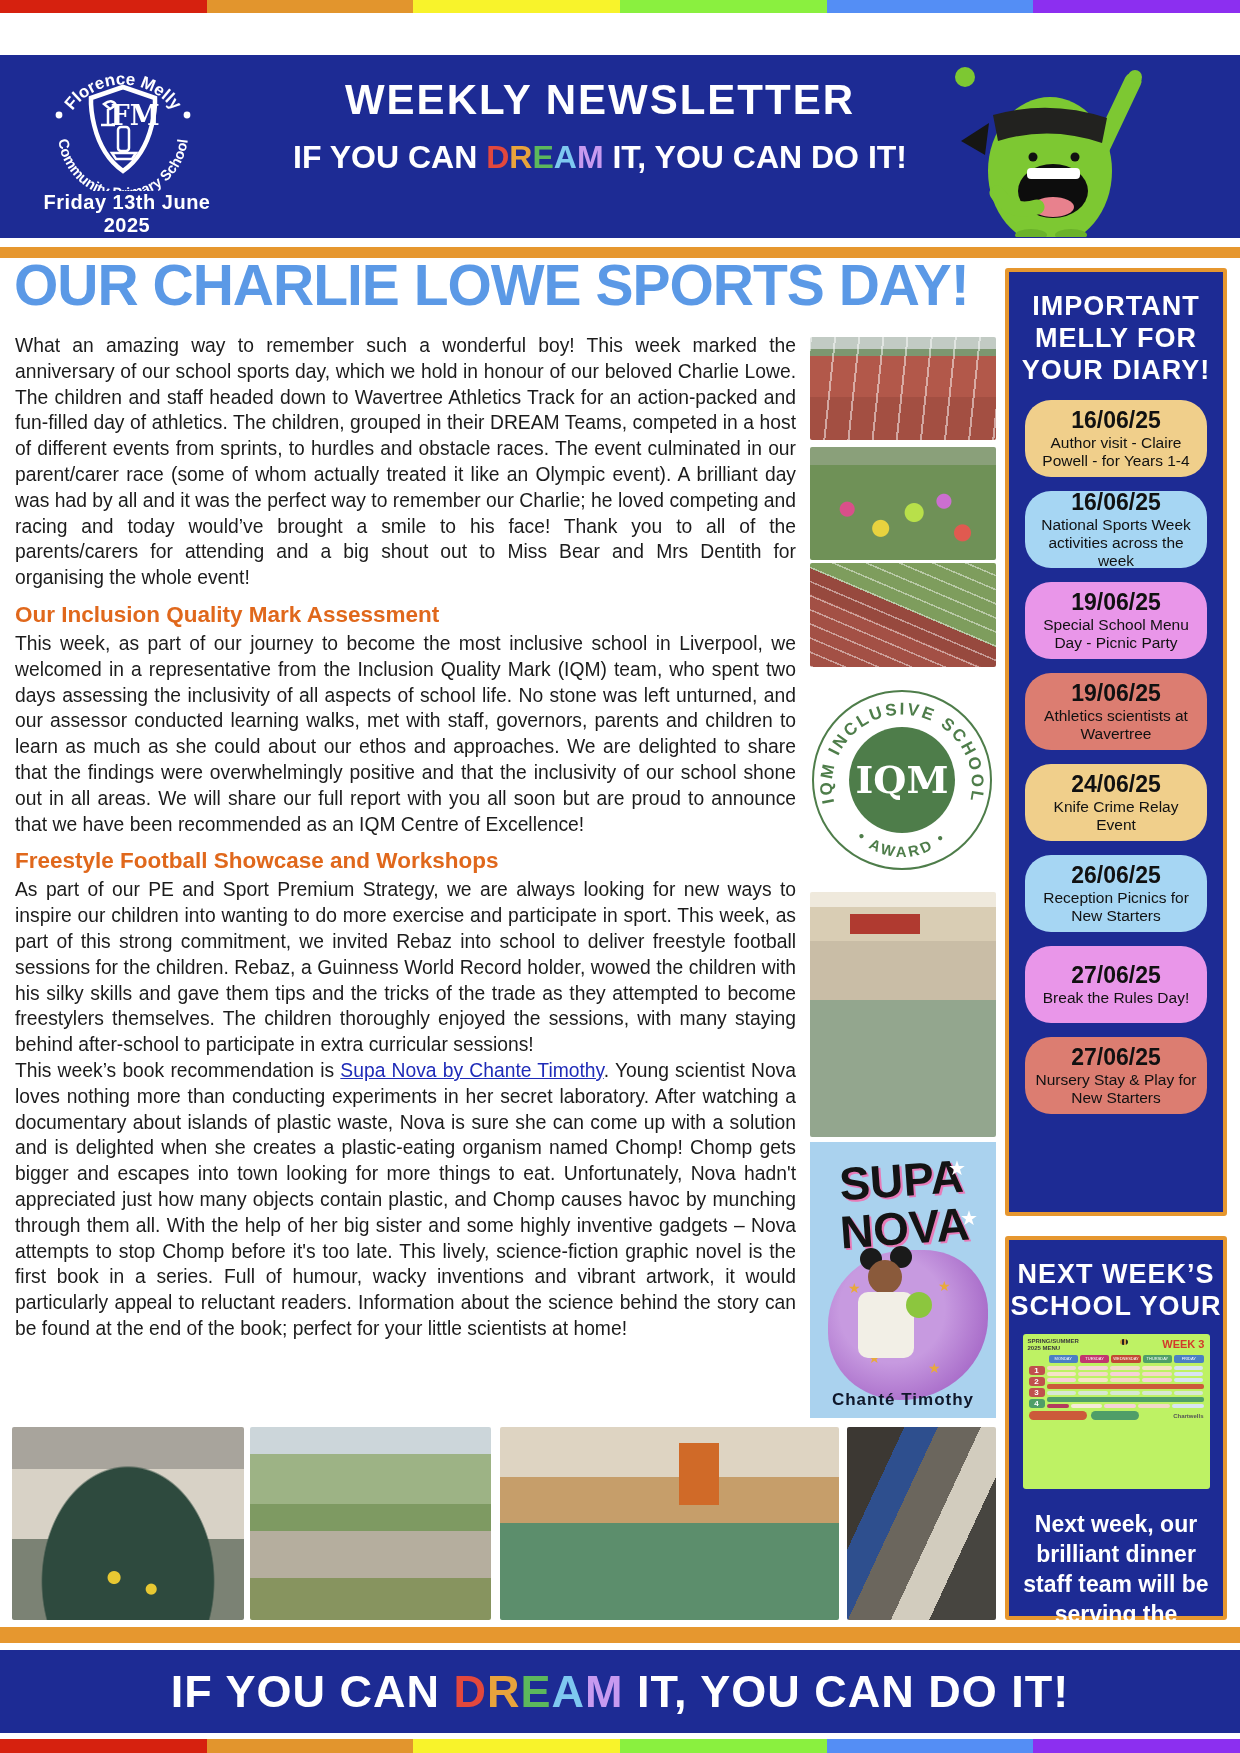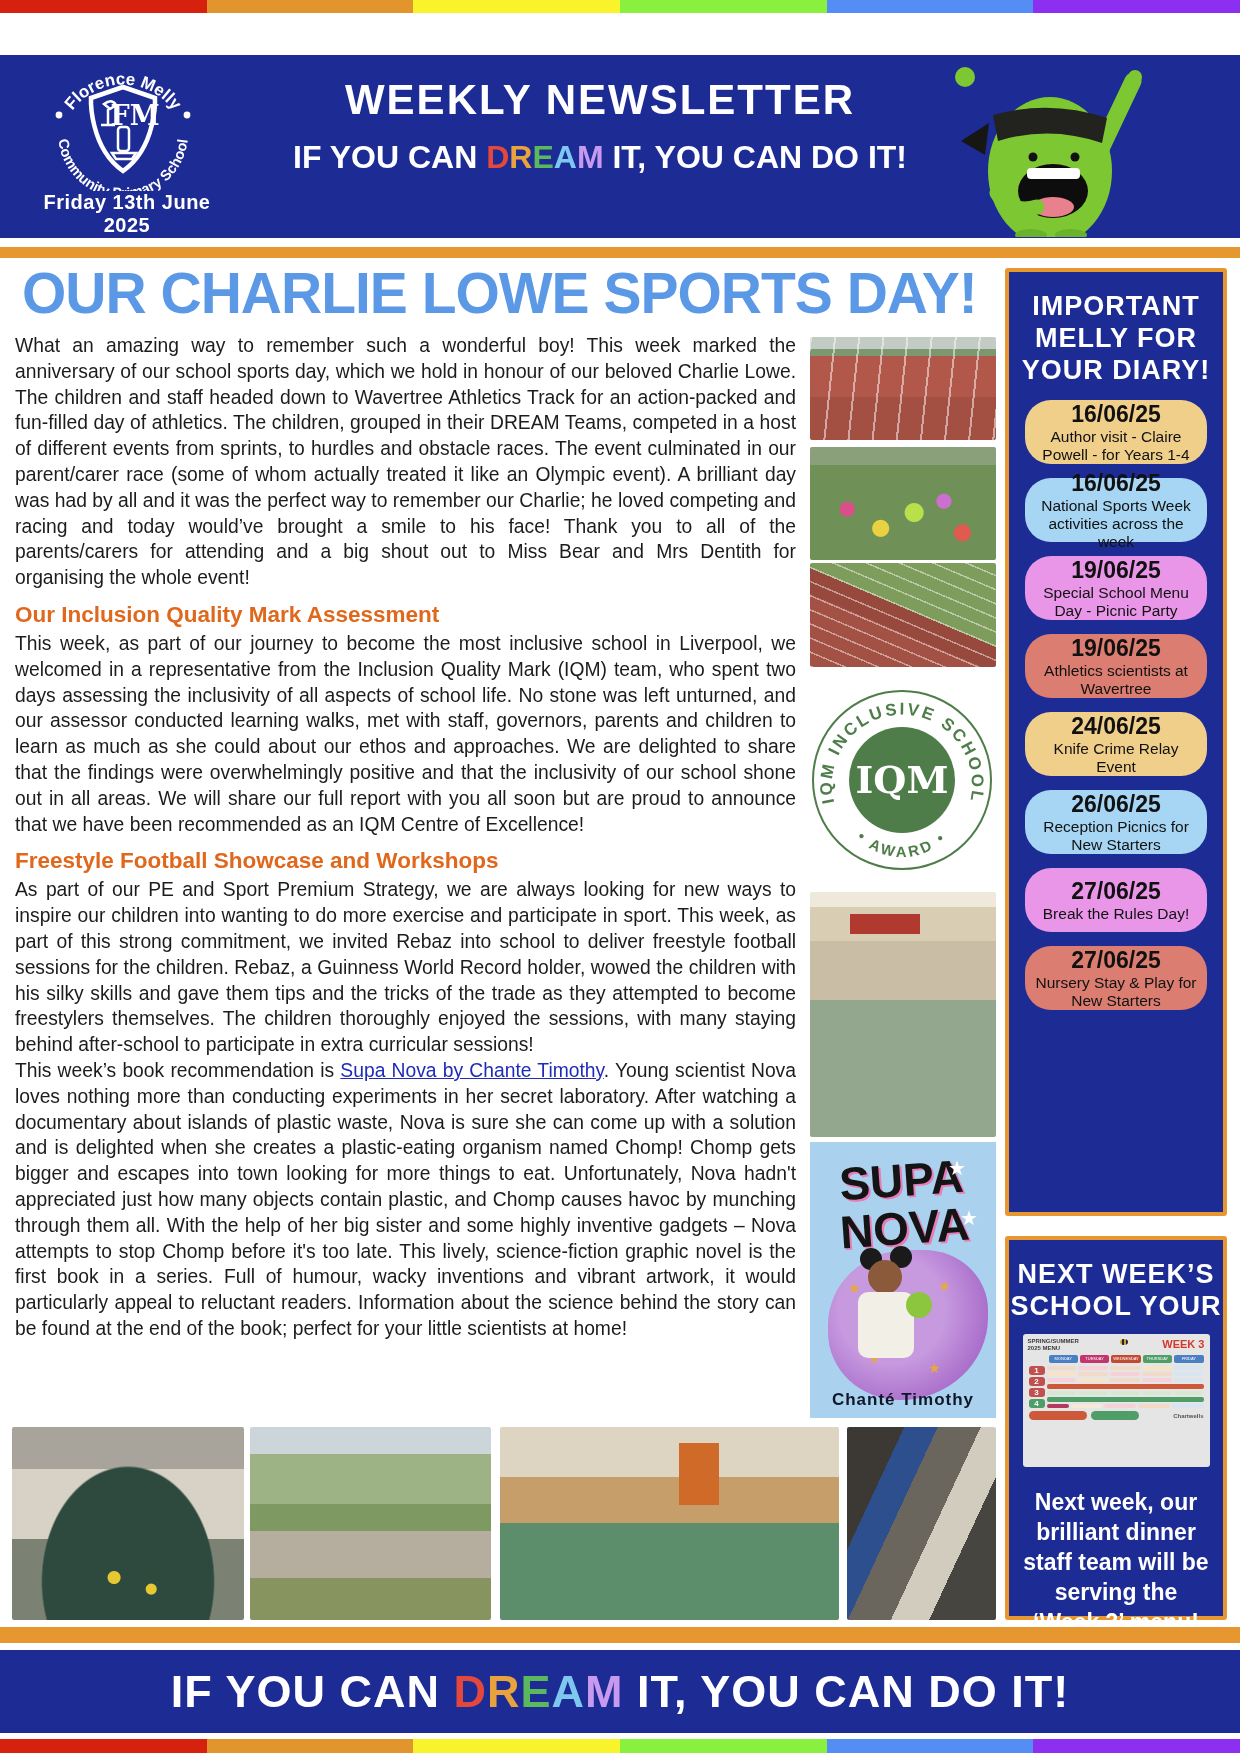--- a/index.html
+++ b/index.html
@@ -71,29 +71,29 @@
   .book-author{position:absolute;left:0;bottom:8px;width:100%;text-align:center;
                font-weight:bold;font-size:17px;color:#0f172a;letter-spacing:1px;}
   
   .panel{position:absolute;left:1005px;width:222px;background:#1d2b94;border:4px solid #e6972f;
          box-sizing:border-box;border-radius:3px;}
   .panel-dates{top:268px;height:948px;}
   .panel-menu{top:1236px;height:384px;}
   .panel h3{margin:0;padding-top:18px;text-align:center;color:#fff;font-size:27px;line-height:32px;
             font-weight:bold;letter-spacing:1px;}
   .cards{margin-top:14px;}
-  .event-card{width:182px;margin:0 auto 14px auto;height:64px;border-radius:26px;
+  .event-card{width:182px;margin:0 auto 14px auto;height:77px;border-radius:26px;
               display:flex;flex-direction:column;justify-content:center;align-items:center;
               text-align:center;color:#111;padding:2px 8px;box-sizing:border-box;}
   .event-date{font-size:23px;font-weight:bold;}
   .event-text{font-size:15.5px;line-height:18px;}
   .menu-note{margin:20px 10px 0 10px;text-align:center;color:#fff;font-size:23px;
              line-height:30px;font-weight:bold;}
   
-  .menu-poster{position:relative;width:187px;height:133px;margin:12px auto 0 auto;background:#e5e5e5;
+  .menu-poster{position:relative;width:187px;height:155px;margin:12px auto 0 auto;background:#bef264;
                border-radius:3px;overflow:hidden;font-family:"Liberation Sans",sans-serif;}
   .mp-head{display:flex;align-items:flex-start;padding:4px 5px 0 5px;}
   .mp-season{width:62px;font-size:6px;font-weight:bold;color:#3a3a3a;line-height:7px;text-transform:uppercase;}
   .mp-bee{flex:1;text-align:center;font-size:8px;}
   .mp-bee .dot{display:inline-block;width:8px;height:6px;border-radius:50%;
                background:repeating-linear-gradient(90deg,#caa23a 0 2px,#222 2px 4px);}
   .mp-week{width:46px;text-align:right;font-size:11px;font-weight:bold;color:#d3392b;}
   .mp-days{display:flex;gap:2px;margin:3px 6px 0 26px;}
   .mp-day{flex:1;height:8px;border-radius:2px;color:#fff;font-size:4px;text-align:center;
           line-height:8px;overflow:hidden;}
@@ -193,21 +193,21 @@
         <ellipse cx="108" cy="146" rx="21" ry="10" fill="#e8818d"></ellipse>
         <path d="M52,132 Q66,154 92,146" stroke="#7dc832" stroke-width="15" stroke-linecap="round" fill="none"></path>
         <ellipse cx="86" cy="174" rx="16" ry="6" fill="#6ab22a"></ellipse>
         <ellipse cx="126" cy="174" rx="16" ry="6" fill="#6ab22a"></ellipse>
       </svg>
     </div>
   </div>
 
   <div class="orange-rule rule-top"></div>
 
-  <h1 class="headline" style="margin:8px;">OUR CHARLIE LOWE SPORTS DAY!</h1>
+  <h1 class="headline" style="margin:0;">OUR CHARLIE LOWE SPORTS DAY!</h1>
 
   <div class="article">
     <p>What an amazing way to remember such a wonderful boy! This week marked the anniversary of our school sports day, which we hold in honour of our beloved Charlie Lowe. The children and staff headed down to Wavertree Athletics Track for an action-packed and fun-filled day of athletics. The children, grouped in their DREAM Teams, competed in a host of different events from sprints, to hurdles and obstacle races. The event culminated in our parent/carer race (some of whom actually treated it like an Olympic event). A brilliant day was had by all and it was the perfect way to remember our Charlie; he loved competing and racing and today would’ve brought a smile to his face! Thank you to all of the parents/carers for attending and a big shout out to Miss Bear and Mrs Dentith for organising the whole event!</p>
     <h2>Our Inclusion Quality Mark Assessment</h2>
     <p>This week, as part of our journey to become the most inclusive school in Liverpool, we welcomed in a representative from the Inclusion Quality Mark (IQM) team, who spent two days assessing the inclusivity of all aspects of school life. No stone was left unturned, and our assessor conducted learning walks, met with staff, governors, parents and children to learn as much as she could about our ethos and approaches. We are delighted to share that the findings were overwhelmingly positive and that the inclusivity of our school shone out in all areas. We will share our full report with you all soon but are proud to announce that we have been recommended as an IQM Centre of Excellence!</p>
     <h2>Freestyle Football Showcase and Workshops</h2>
     <p>As part of our PE and Sport Premium Strategy, we are always looking for new ways to inspire our children into wanting to do more exercise and participate in sport. This week, as part of this strong commitment, we invited Rebaz into school to deliver freestyle football sessions for the children. Rebaz, a Guinness World Record holder, wowed the children with his silky skills and gave them tips and the tricks of the trade as they attempted to become freestylers themselves. The children thoroughly enjoyed the sessions, with many staying behind after-school to participate in extra curricular sessions!</p>
     <p><span>This week’s book recommendation is </span><a href="#">Supa Nova by Chante Timothy</a><span>. Young scientist Nova loves nothing more than conducting experiments in her secret laboratory. After watching a documentary about islands of plastic waste, Nova is sure she can come up with a solution and is delighted when she creates a plastic-eating organism named Chomp! Chomp gets bigger and escapes into town looking for more things to eat. Unfortunately, Nova hadn't appreciated just how many objects contain plastic, and Chomp causes havoc by munching through them all. With the help of her big sister and some highly inventive gadgets – Nova attempts to stop Chomp before it's too late. This lively, science-fiction graphic novel is the first book in a series. Full of humour, wacky inventions and vibrant artwork, it would particularly appeal to reluctant readers. Information about the science behind the story can be found at the end of the book; perfect for your little scientists at home!</span></p>
   </div>
 

